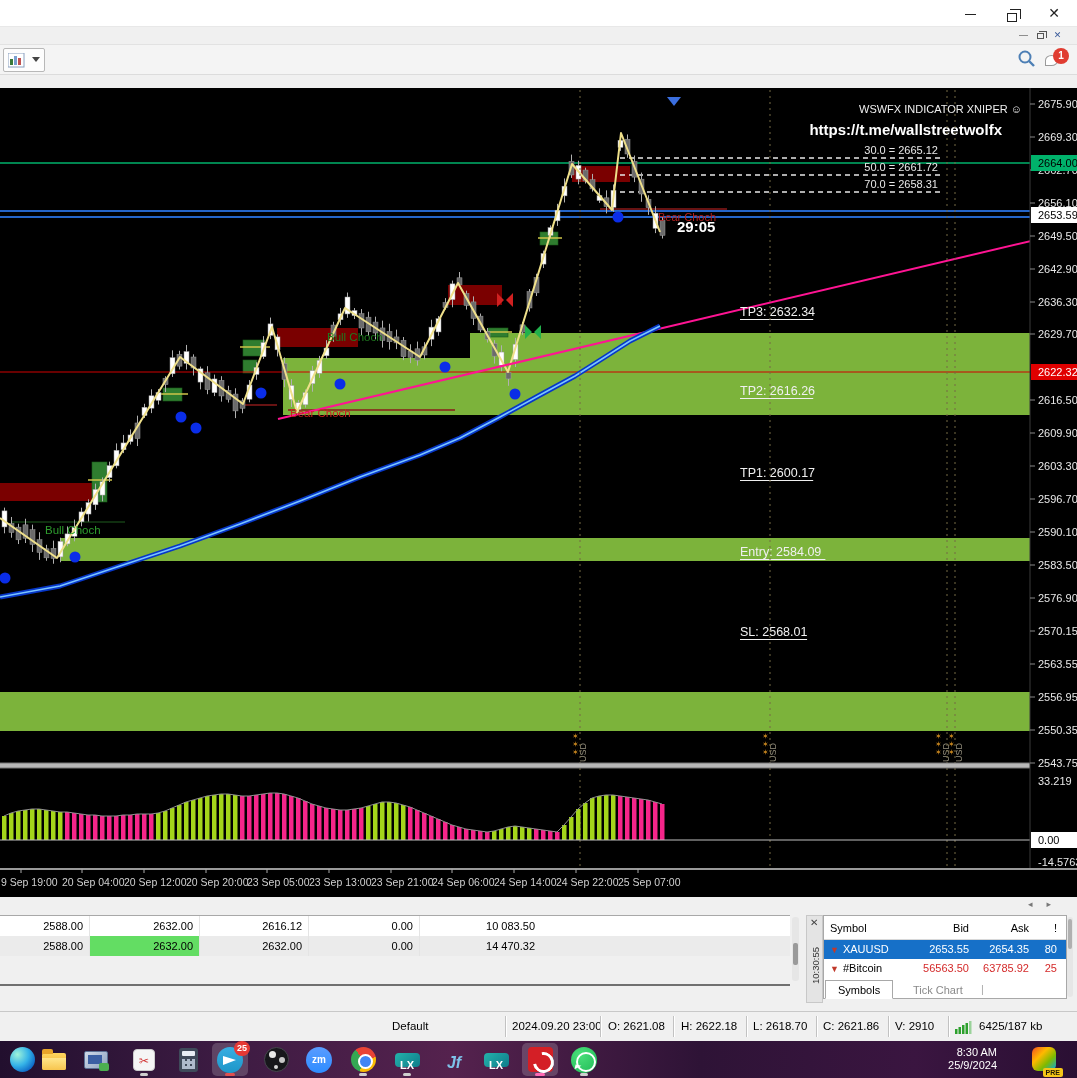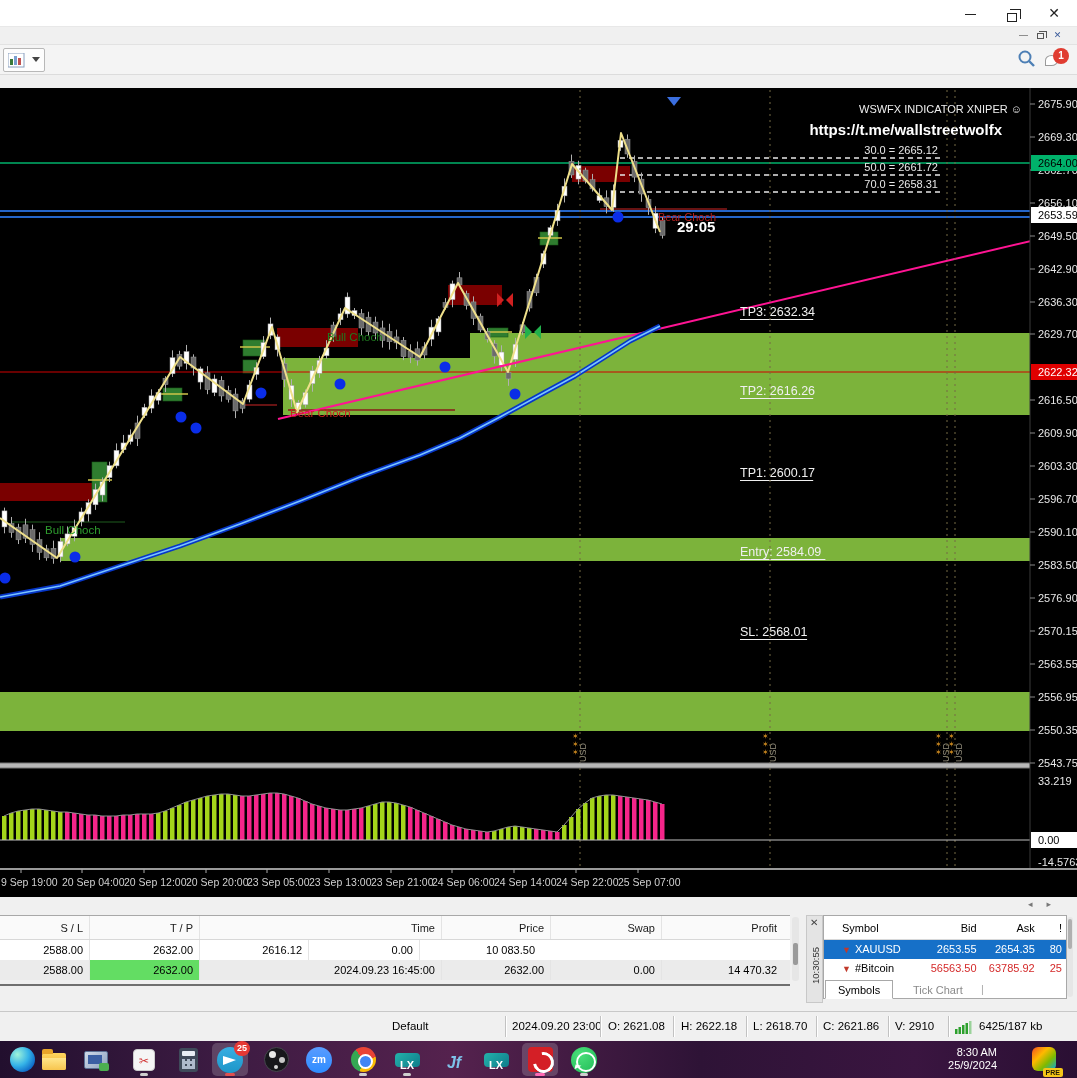--- a/index.html
+++ b/index.html
@@ -55,21 +55,21 @@
   #mw { position:absolute; left:805px; top:897px; width:272px; height:114px; background:#f0f0f0; }
   #mw-arrows { position:absolute; right:12px; top:2px; font-size:9px; color:#777; letter-spacing:14px; cursor:pointer; }
   #mw-grip { position:absolute; left:1px; top:18px; width:17px; height:88px; background:#e4e4e4; border:1px solid #c8c8c8; }
   #mw-close { position:absolute; left:3px; top:1px; font-size:10px; color:#444; cursor:pointer; }
   #mw-time { position:absolute; left:-16px; top:44px; width:48px; transform:rotate(-90deg); font-size:9.5px; color:#333; text-align:center; }
   #mw-table { position:absolute; left:18px; top:18px; width:244px; height:84px; background:#fff; border:1px solid #a8a8a8; }
   .mw-row { display:flex; height:19px; }
   .mw-row.hdr { height:24px; border-bottom:1px solid #d8d8d8; }
   .mw-cell { font-size:11px; line-height:19px; color:#000; overflow:hidden; white-space:nowrap; }
   .hdr .mw-cell { line-height:24px; }
-  .m0{width:85px; padding-left:6px;margin-left:12px;} .m1{width:64px; text-align:right; padding-right:4px;} .m2{width:60px; text-align:right; padding-right:4px;} .m3{width:28px; text-align:right; padding-right:4px;}
+  .m0{width:85px; padding-left:6px;} .m1{width:64px; text-align:right; padding-right:4px;} .m2{width:60px; text-align:right; padding-right:4px;} .m3{width:28px; text-align:right; padding-right:4px;}
   .mw-row.sel { background:#1670c8; }
   .mw-row.sel .mw-cell { color:#fff; }
   .mw-row .red { color:#d42a2a; }
   .sym-arrow { color:#c0392b; font-size:9px; margin-right:4px; }
   #mw-tabs { position:absolute; left:18px; top:102px; width:244px; height:12px; font-size:11px; }
   #tab-symbols { position:absolute; left:2px; top:-19px; height:19px; padding:0 12px; background:#fff; border:1px solid #a8a8a8; border-bottom:1px solid #fff; line-height:18px; color:#000; cursor:pointer; }
   #tab-tick { position:absolute; left:80px; top:-17px; height:17px; padding:0 10px; color:#8a8a8a; line-height:16px; cursor:pointer; }
   #tab-sep { position:absolute; left:158px; top:-16px; color:#aaa; }
   #mw-scroll { position:absolute; right:4px; top:20px; width:6px; height:80px; background:#e6e6e6; border-radius:3px; }
   #mw-scroll-handle { position:absolute; left:1px; top:2px; width:4px; height:30px; background:#b0b0b0; border-radius:2px; }
@@ -624,39 +624,30 @@
       <rect x="1031" y="207" width="46" height="16" fill="#ffffff"></rect>
       <text x="1038" y="219.2" fill="#000000" font-size="11" font-family="Liberation Sans, sans-serif">2653.59</text>
       <rect x="1031" y="364" width="46" height="16" fill="#e00000"></rect>
       <text x="1038" y="376.2" fill="#ffffff" font-size="11" font-family="Liberation Sans, sans-serif">2622.32</text>
       <rect x="1031" y="832" width="46" height="16" fill="#ffffff"></rect>
       <text x="1038" y="844.2" fill="#000" font-size="11" font-family="Liberation Sans, sans-serif">0.00</text>
     </svg>
 
   <div id="terminal">
     <div id="tt">
-      <div class="tt-row hdr">
-        <div class="tt-cell c0">S / L</div>
-        <div class="tt-cell c1">T / P</div>
-        <div class="tt-cell c2">Time</div>
-        <div class="tt-cell c3">Price</div>
-        <div class="tt-cell c4">Swap</div>
-        <div class="tt-cell c5">Profit</div>
-      </div>
       <div class="tt-row">
         <div class="tt-cell c0">2588.00</div>
         <div class="tt-cell c1">2632.00</div>
         <div class="tt-cell c3">2616.12</div>
         <div class="tt-cell c4">0.00</div>
         <div class="tt-cell c5">10 083.50</div>
       </div>
       <div class="tt-row alt">
         <div class="tt-cell c0">2588.00</div>
         <div class="tt-cell c1 tp-green">2632.00</div>
-        <div class="tt-cell c2">2024.09.23 16:45:00</div>
         <div class="tt-cell c3">2632.00</div>
         <div class="tt-cell c4">0.00</div>
         <div class="tt-cell c5">14 470.32</div>
       </div>
     </div>
     <div id="tt-bottom-border"></div>
     <div id="tt-scroll">
         <div id="tt-scroll-handle"></div>
       </div>
   </div>

